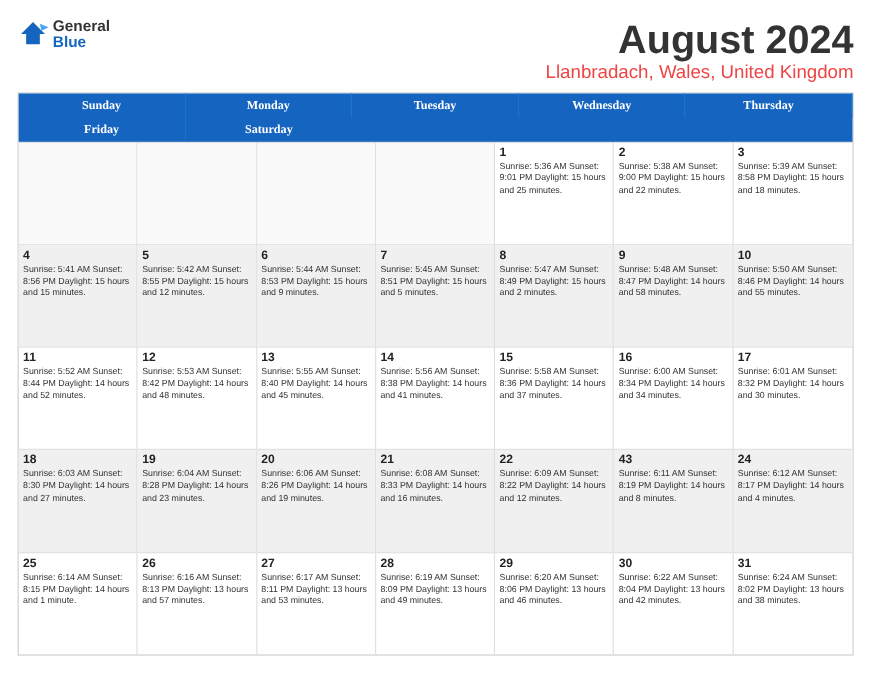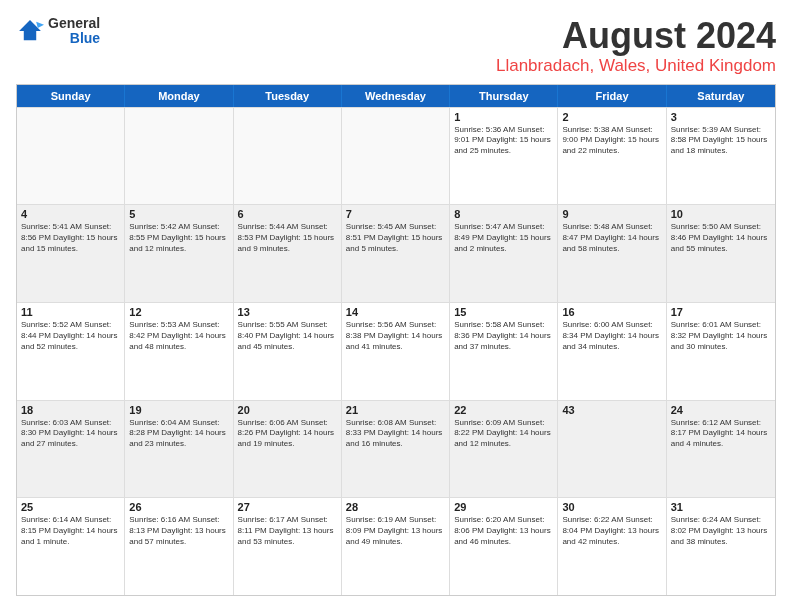--- a/index.html
+++ b/index.html
@@ -46,22 +46,23 @@
       color: #ef4444;
     }
     .calendar {
       flex: 1;
       display: flex;
       flex-direction: column;
       border: 1px solid #ccc;
     }
     .cal-header {
       display: grid;
-      grid-template-columns: repeat(7, 1fr);
+      grid-template-columns: repeat(5, 1fr);
       background: #1565c0;
+      font-family: Liberation Serif, serif;
     }
     .cal-header-cell {
       color: #fff;
       font-size: 11px;
       font-weight: bold;
       padding: 5px 4px;
       text-align: center;
       border-right: 1px solid #1976d2;
     }
     .cal-header-cell:last-child { border-right: none; }
@@ -112,21 +113,21 @@
 
 <div class="page">
   <div class="header">
     <div class="logo">
       <svg class="logo-bird" viewBox="0 0 36 36">
         <polygon points="18,4 32,18 26,18 26,30 10,30 10,18 4,18" fill="#1565c0"></polygon>
         <polygon points="26,6 36,10 28,14" fill="#42a5f5"></polygon>
       </svg>
       <div style="line-height:1.1">
         <div style="font-size:14px;font-weight:bold;color:#333;">General</div>
-        <div style="font-size:14px;font-weight:bold;color:#1565c0;text-align:right;">Blue</div>
+        <div style="font-size:14px;font-weight:bold;color:#1565c0;">Blue</div>
       </div>
     </div>
     <div class="title-block">
       <div class="month-title">August 2024</div>
       <div class="location">Llanbradach, Wales, United Kingdom</div>
     </div>
   </div>
 
   <div class="calendar">
     <div class="cal-header">
@@ -299,20 +300,24 @@
           </div>
           <div class="cal-cell shaded">
             <div class="day-number">22</div>
             <div class="day-info">Sunrise: 6:09 AM
 Sunset: 8:22 PM
 Daylight: 14 hours
 and 12 minutes.</div>
           </div>
           <div class="cal-cell shaded">
             <div class="day-number">43</div>
+            <div class="day-info">Sunrise: 6:11 AM
+Sunset: 8:19 PM
+Daylight: 14 hours
+and 8 minutes.</div>
           </div>
           <div class="cal-cell shaded">
             <div class="day-number">24</div>
             <div class="day-info">Sunrise: 6:12 AM
 Sunset: 8:17 PM
 Daylight: 14 hours
 and 4 minutes.</div>
           </div>
         </div>
         <div class="cal-row">

